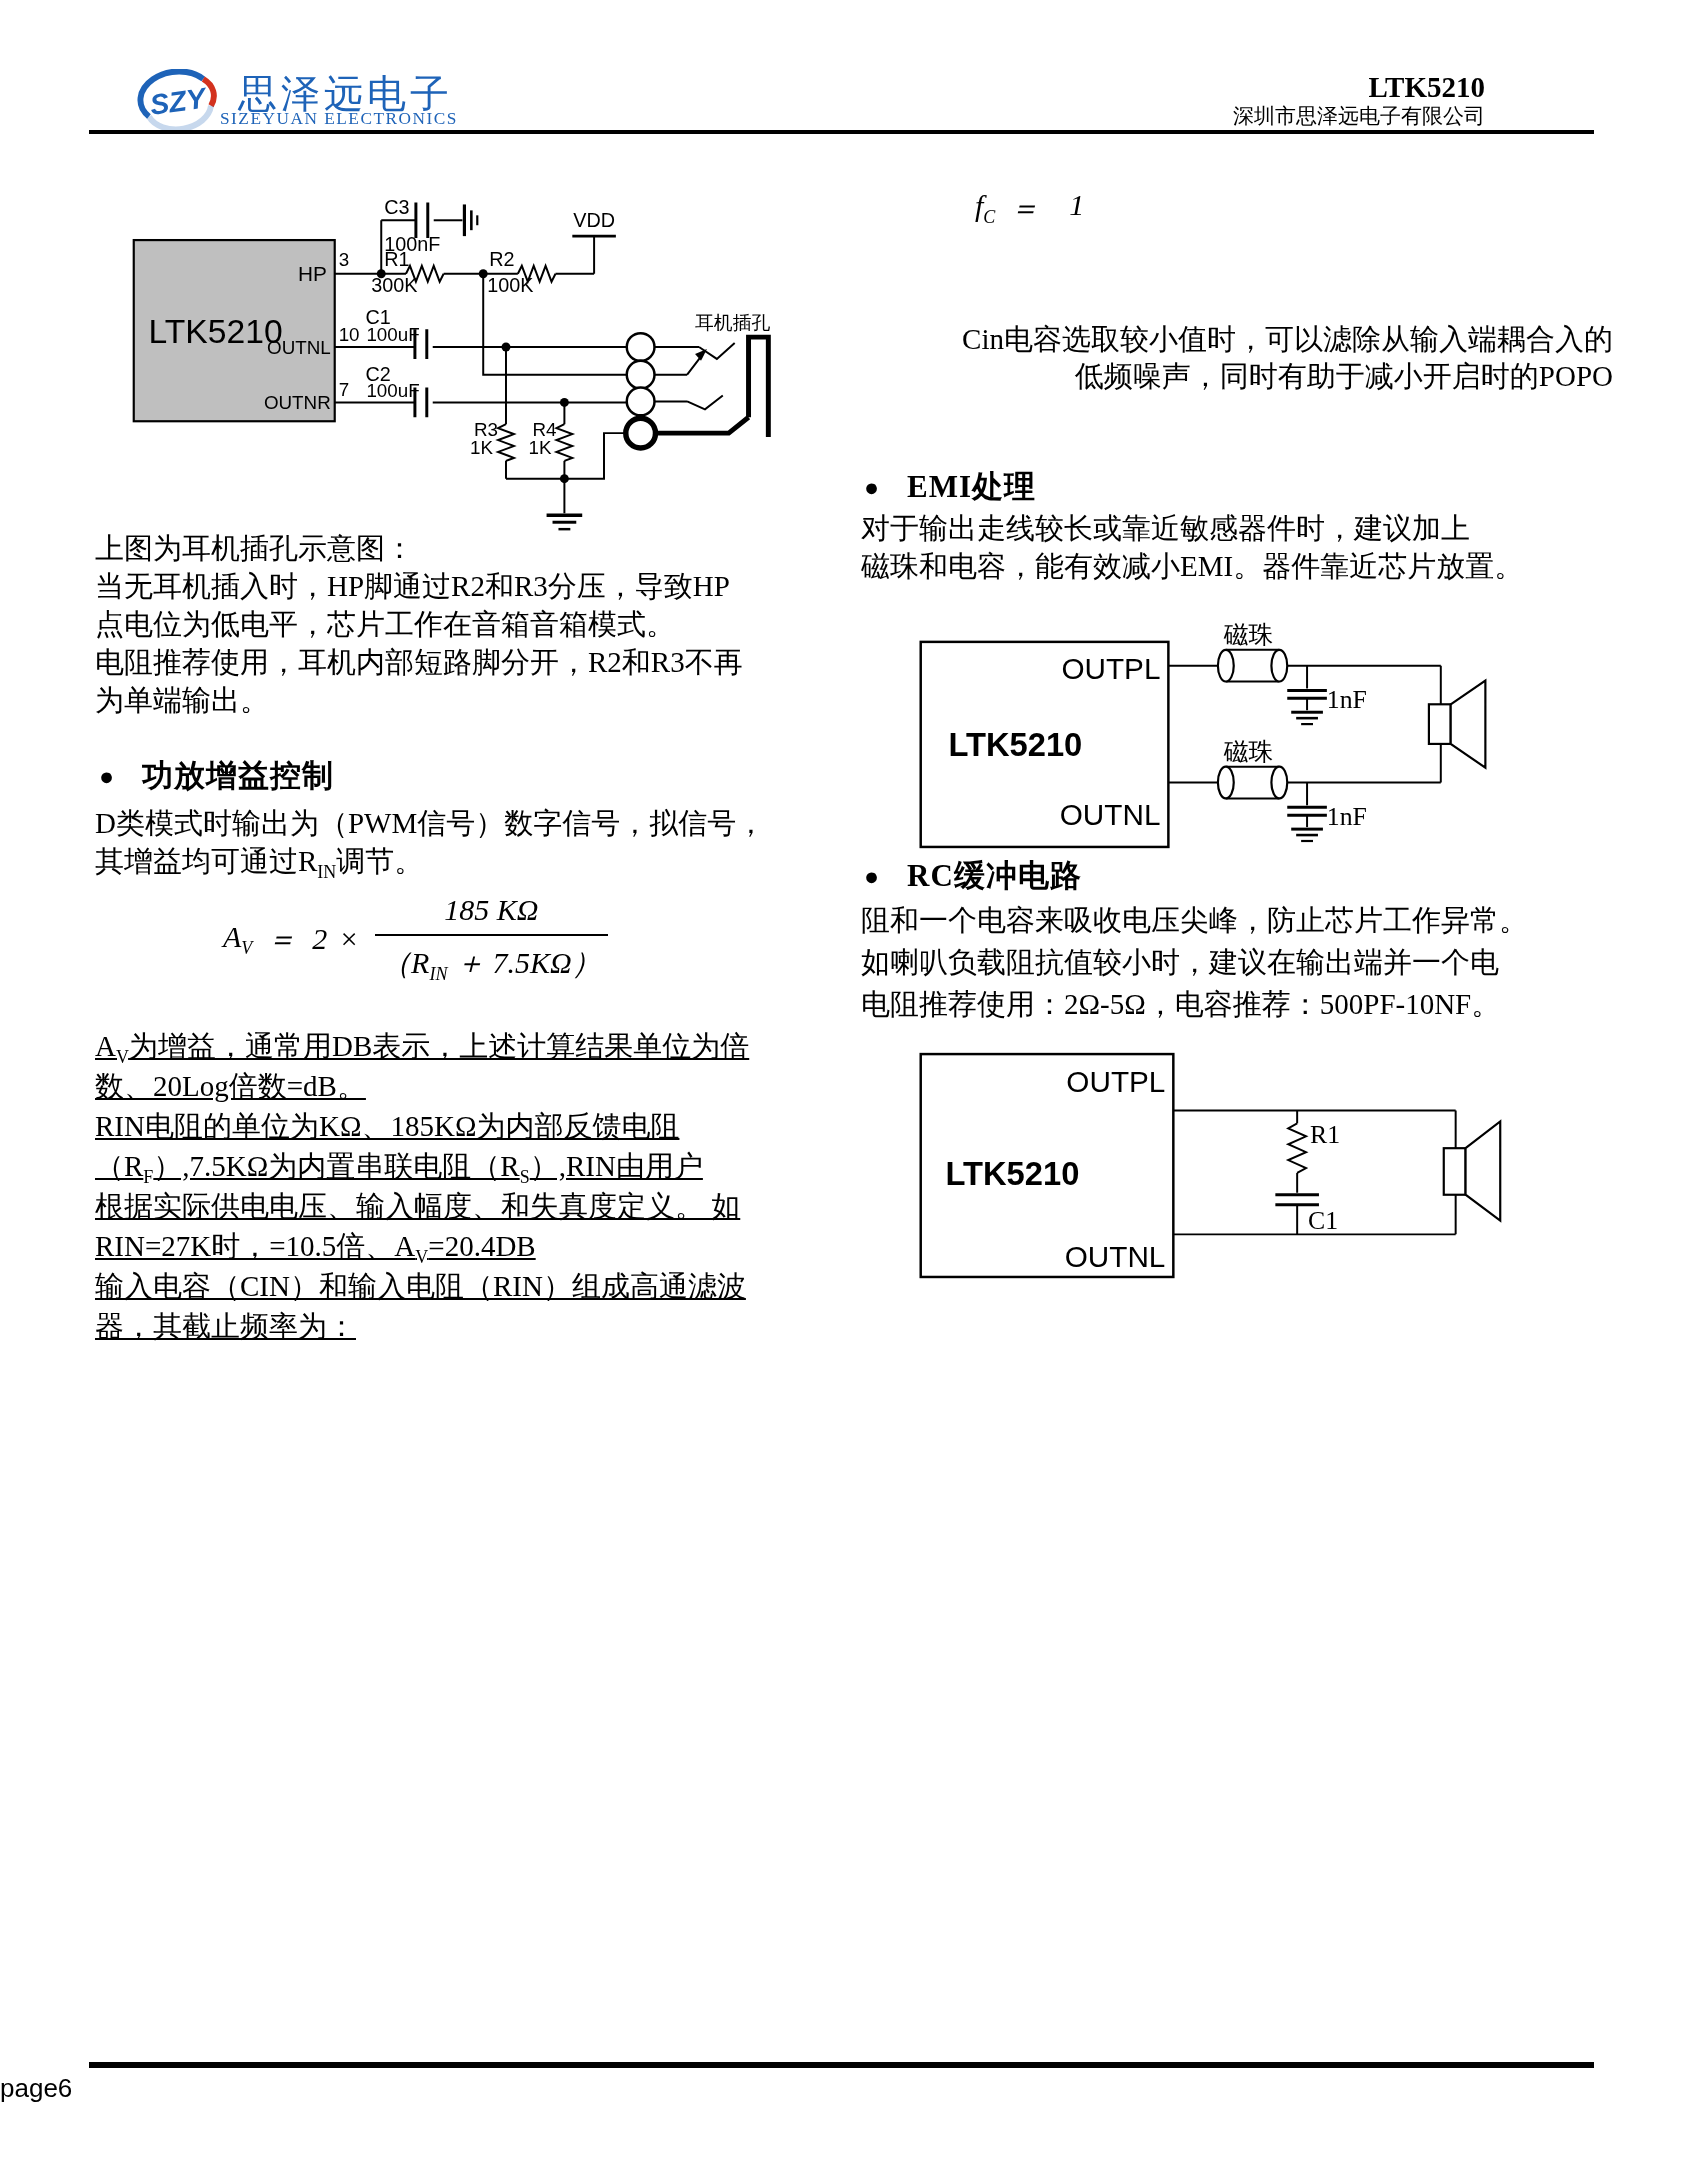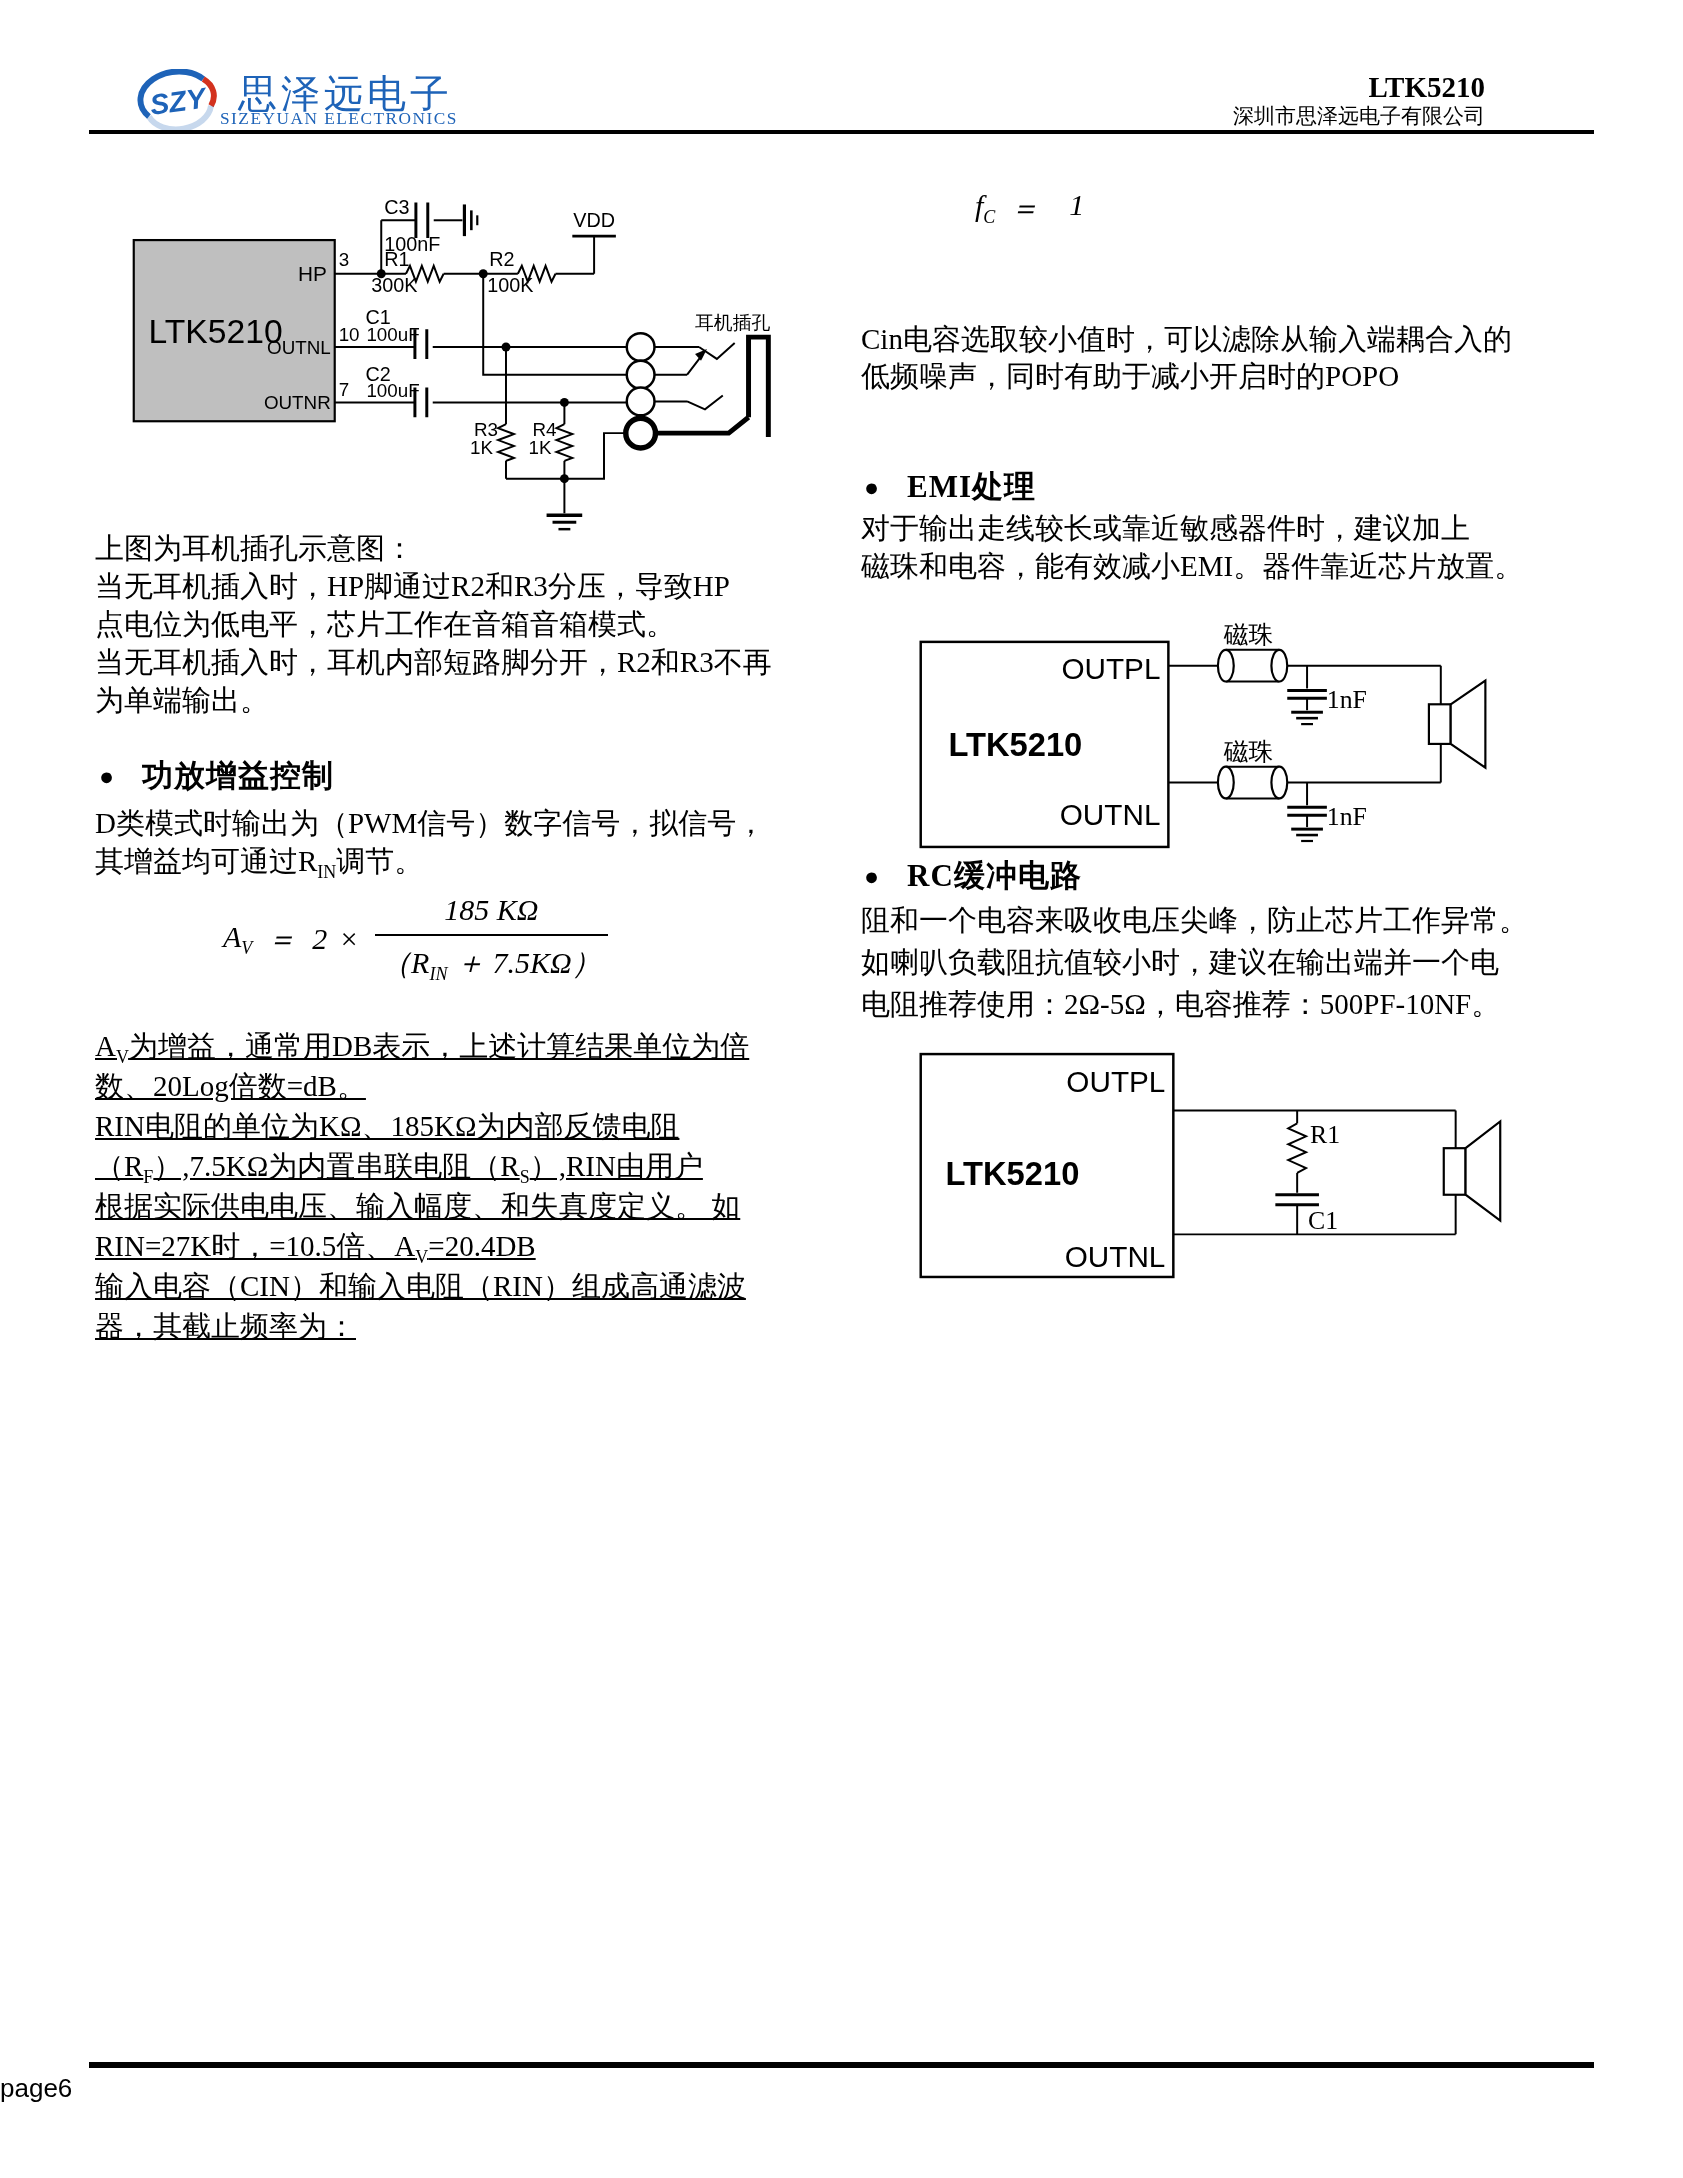--- a/index.html
+++ b/index.html
@@ -159,21 +159,21 @@
       <path d="M574,287 H646 L666,271" stroke="#000" stroke-width="5" fill="none"></path>
       <path d="M666,271 V190 H686 V291" stroke="#000" stroke-width="5" fill="none"></path>
       <text class="slbl" x="612" y="182" font-size="19">耳机插孔</text>
     </g>
   </svg>
 
   <div class="abs tcol lh38" style="left:95px;top:529px;width:733px;">
     <div class="tline">上图为耳机插孔示意图：</div>
     <div class="tline">当无耳机插入时，HP脚通过R2和R3分压，导致HP</div>
     <div class="tline">点电位为低电平，芯片工作在音箱音箱模式。</div>
-    <div class="tline">当无耳机插入时，耳机内部短路脚分开，R2和R3不再</div>
+    <div class="tline">电阻推荐使用，耳机内部短路脚分开，R2和R3不再</div>
     <div class="tline">为单端输出。</div>
   </div>
 
   <div class="abs sec-head" style="left:99px;top:755px;">
     <span class="sec-bullet">●</span>
     <span class="sec-title">功放增益控制</span>
   </div>
 
   <div class="abs tcol lh38" style="left:95px;top:804px;width:733px;">
     <div class="tline">D类模式时输出为（PWM信号）数字信号，拟信号，</div>
@@ -202,21 +202,21 @@
   </div>
 
   <div class="abs formula" style="left:975px;top:188px;">
     <span><span>f</span><sub>C</sub></span>
     <span class="fsp">＝</span>
     <span class="frac">
       <span class="num">1</span>
     </span>
   </div>
 
-  <div class="abs tcol lh37" style="left:861px;top:321px;width:752px;">
+  <div class="abs tcol lh37" style="left:861px;top:321px;width:752px;text-align:right;">
     <div class="tline">Cin电容选取较小值时，可以滤除从输入端耦合入的</div>
     <div class="tline">低频噪声，同时有助于减小开启时的POPO</div>
   </div>
 
   <div class="abs sec-head" style="left:864px;top:466px;">
     <span class="sec-bullet">●</span>
     <span class="sec-title">EMI处理</span>
   </div>
   <div class="abs tcol lh38" style="left:861px;top:509px;width:752px;">
     <div class="tline">对于输出走线较长或靠近敏感器件时，建议加上</div>

